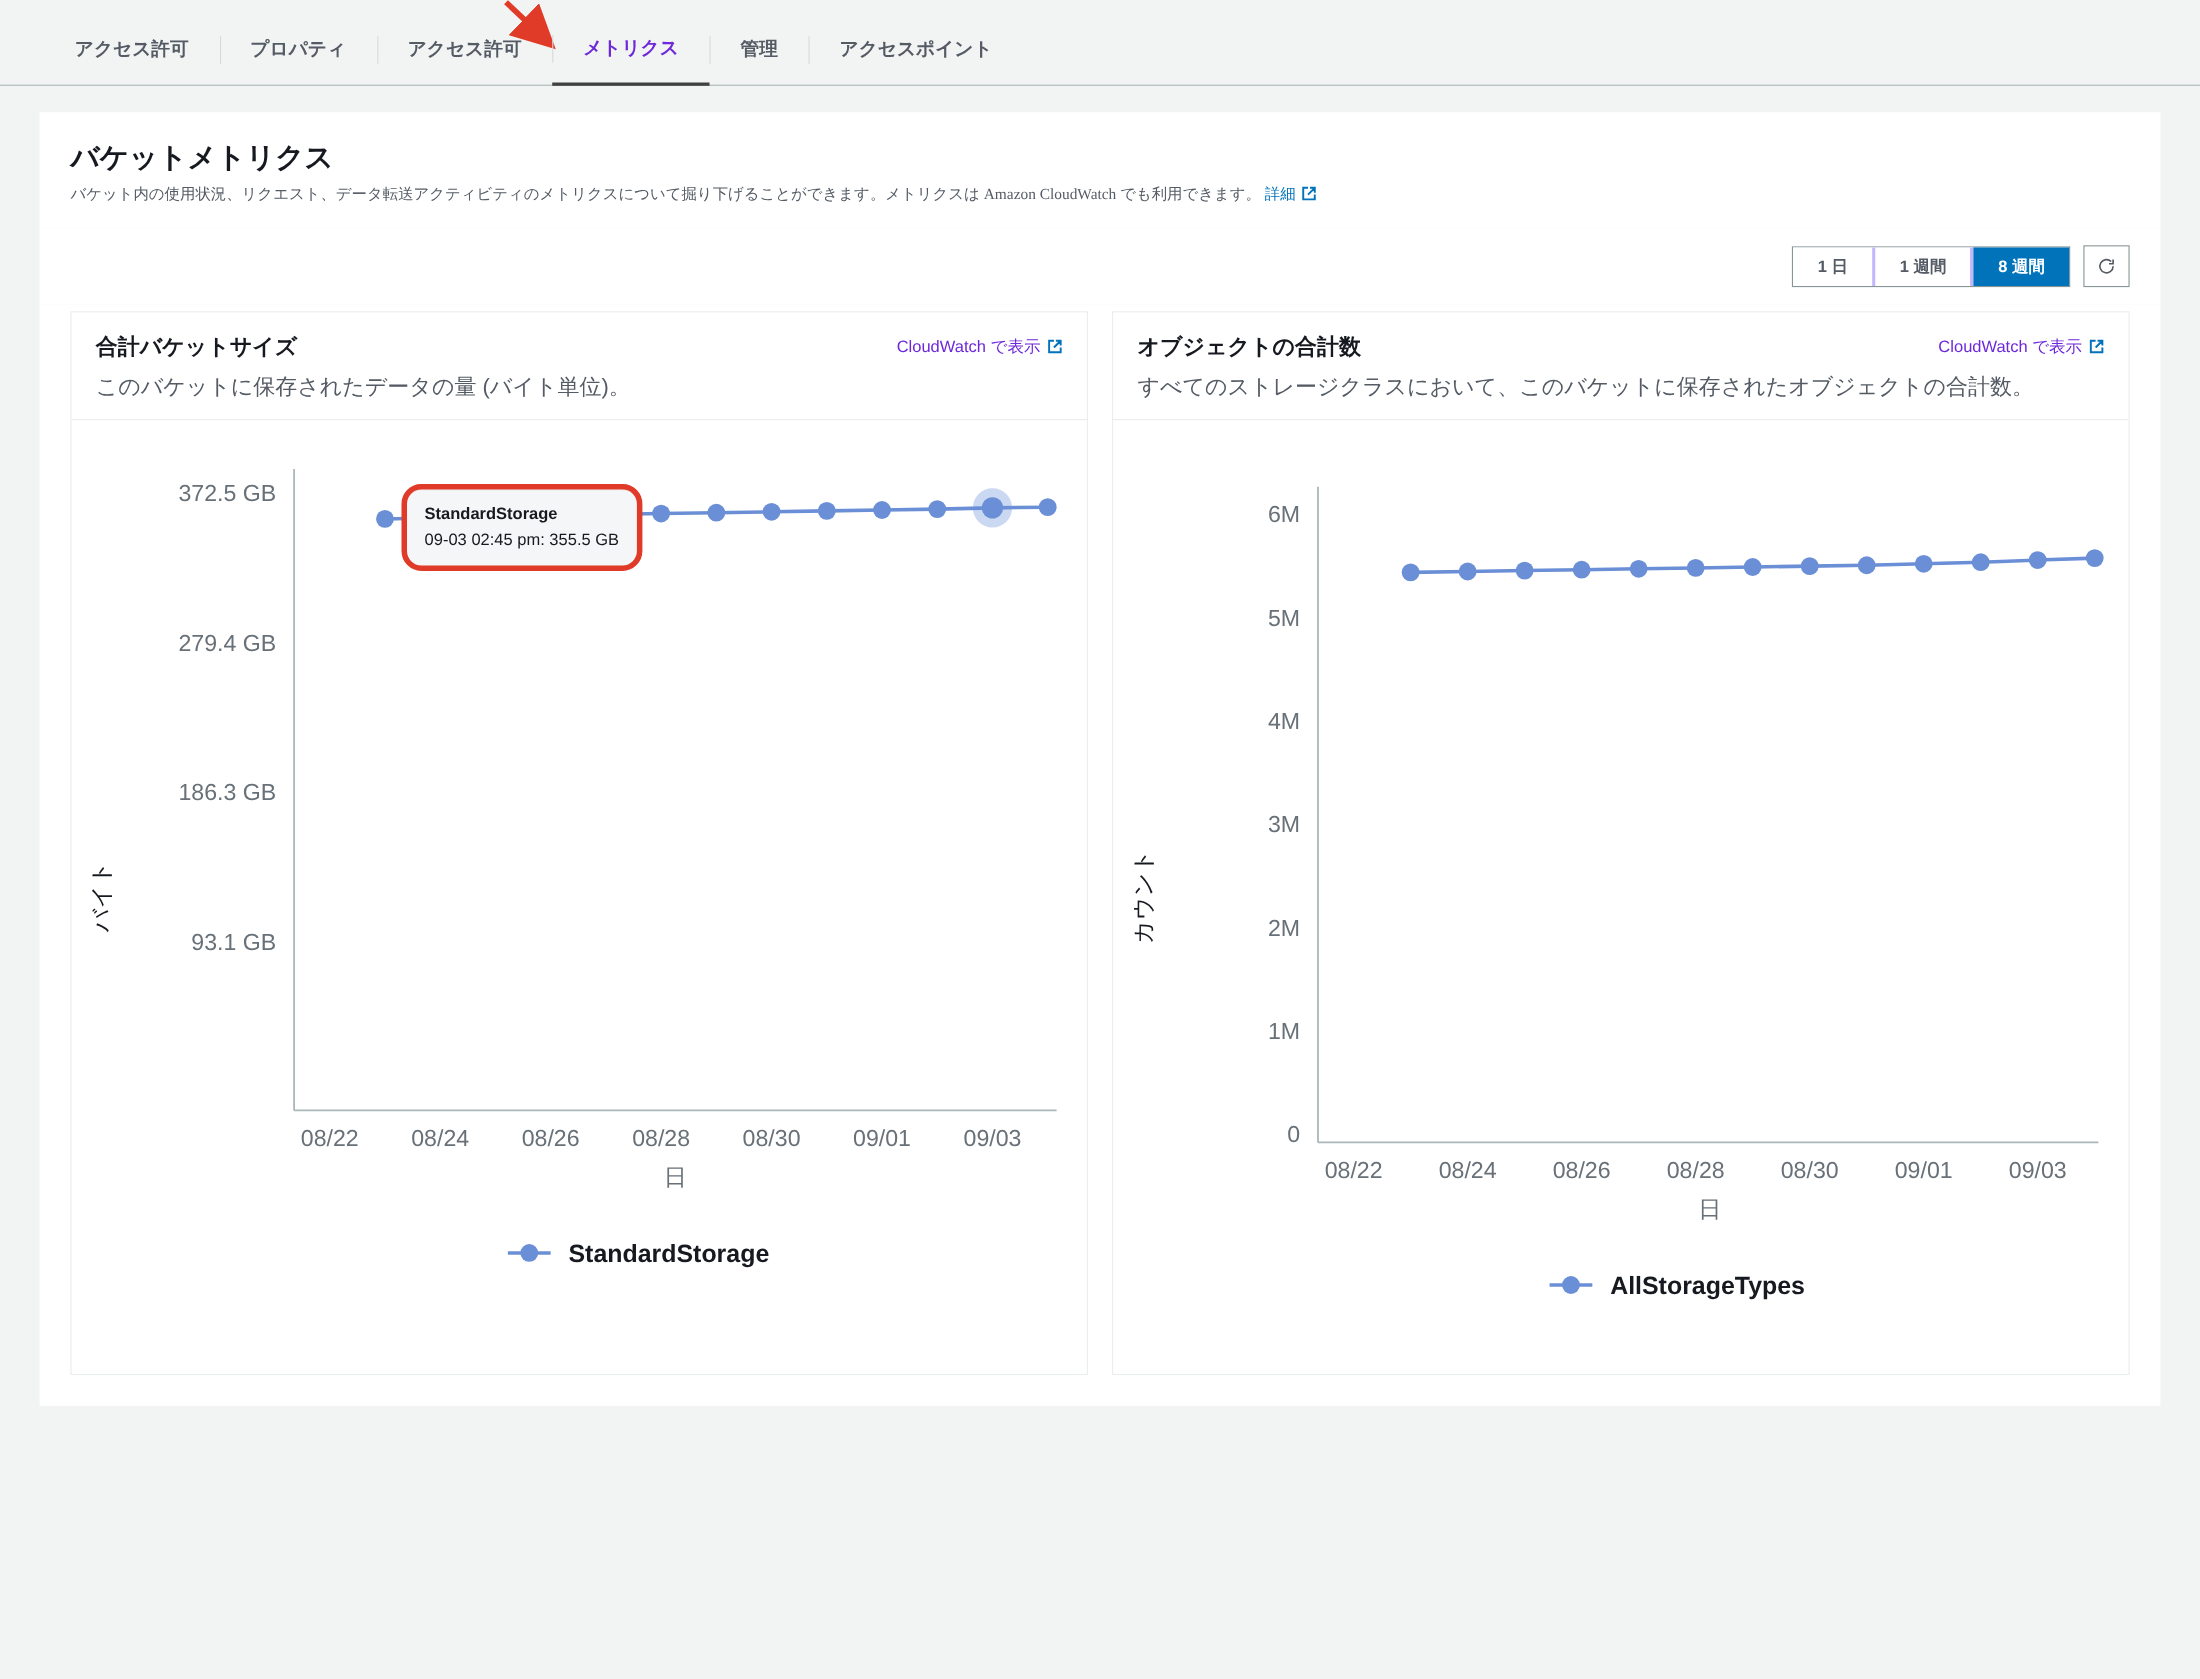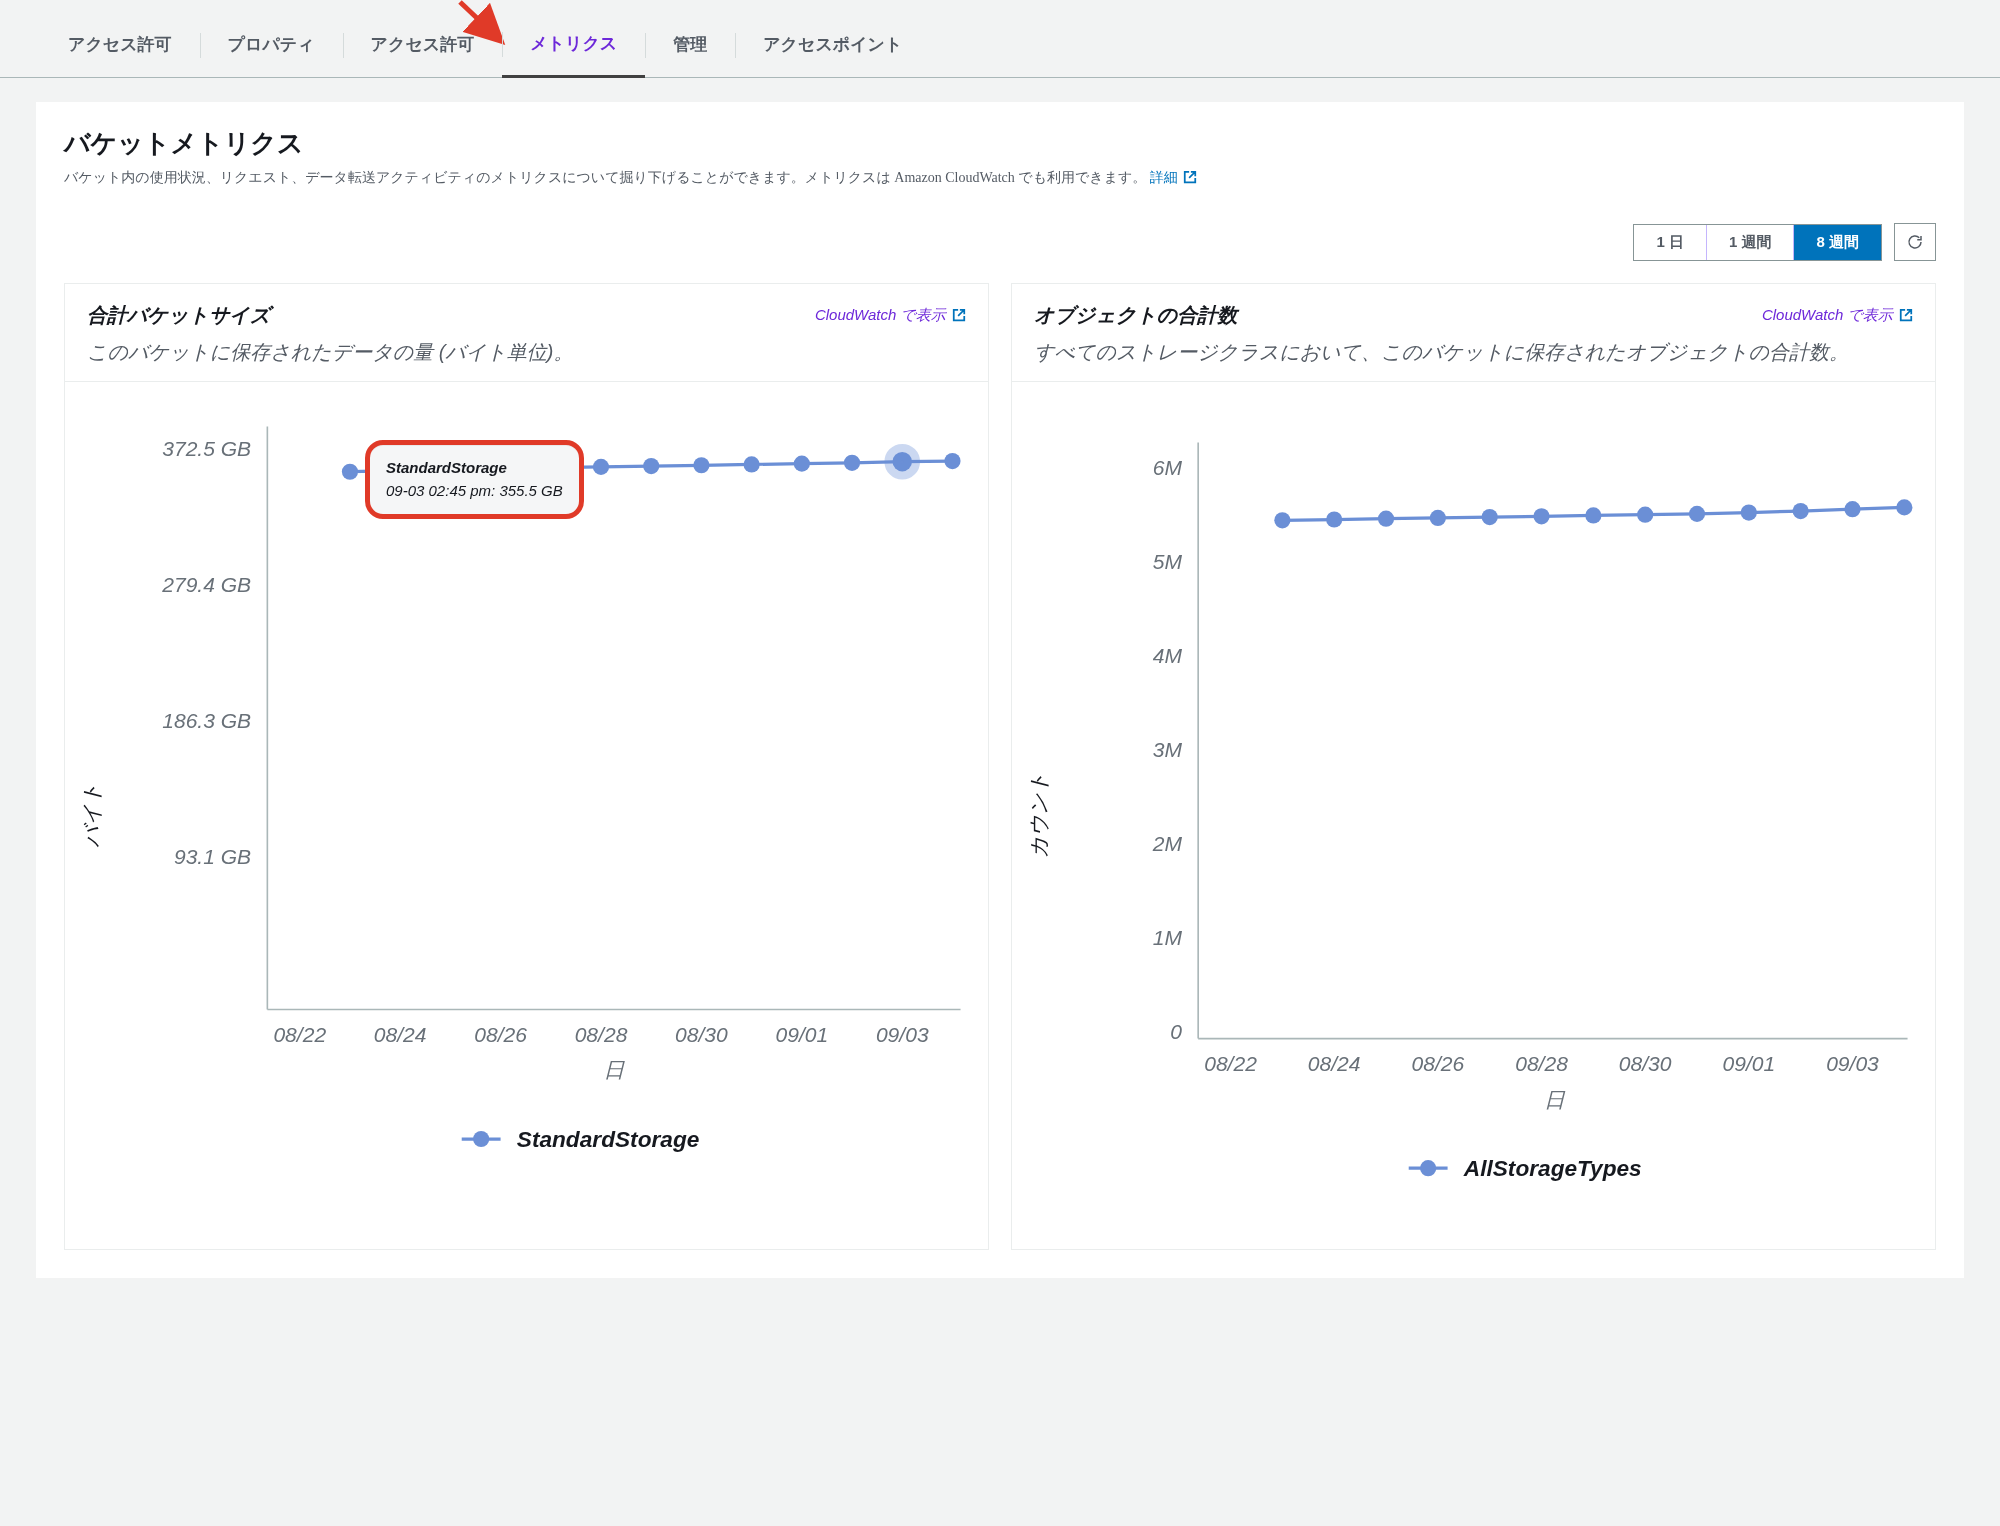--- a/index.html
+++ b/index.html
@@ -84,21 +84,21 @@
     align-items: center;
     gap: 12px;
   }
   .seg {
     display: inline-flex;
     border: 1px solid #879596;
   }
   .seg button {
     background: #fff;
     border: none;
-    border-right: 1px solid #c4b5fd;
+    border-right: 3px solid #c4b5fd;
     padding: 8px 22px;
     font-size: 15px;
     font-weight: 700;
     color: #545b64;
     cursor: pointer;
     font-family: inherit;
   }
   .seg button:last-child { border-right: none; }
   .seg button.active { background: #0073bb; color: #fff; }
   .refresh-btn {
@@ -112,21 +112,20 @@
     cursor: pointer;
   }
 
   
   .grid {
     display: flex;
     gap: 22px;
     margin: 0 36px;
     background: #fff;
     padding: 6px 28px 28px 28px;
-    font-style: italic;
   }
   .card {
     flex: 1;
     border: 1px solid #eaeded;
     background: #fff;
   }
   .card-head {
     padding: 18px 22px 14px 22px;
     border-bottom: 1px solid #eaeded;
   }

